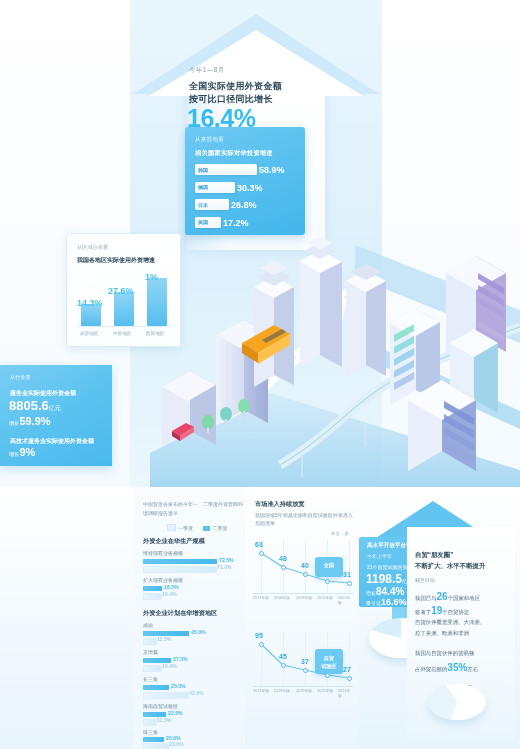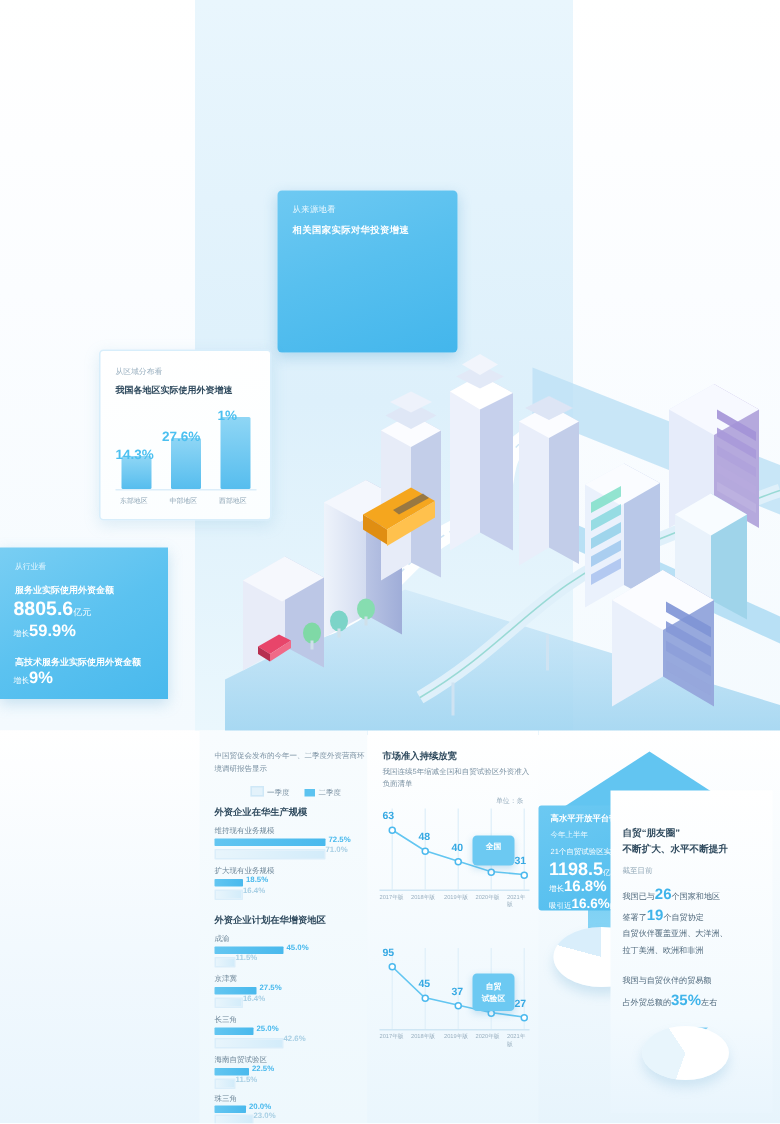--- a/index.html
+++ b/index.html
@@ -181,24 +181,58 @@
 </style>
 </head>
 <body>
 
 <div id="stage">
 
   <div class="bg-top"></div>
   <div class="bg-bottom"></div>
   <div class="col-pale"></div>
 
+  <div class="arrow-big">
+    <div class="shaft"></div>
+    <div class="arrow-sheen"></div>
+    <div class="head"></div>
+    <div class="head2"></div>
+    <div class="hdr">
+      <div class="eyebrow">今年1—8月</div>
+      <div class="l1">全国实际使用外资金额</div>
+      <div class="l2">按可比口径同比增长</div>
+      <div class="big">16.4%</div>
+    </div>
+  </div>
 
   <div class="card-country">
     <div class="t1">从来源地看</div>
     <div class="t2">相关国家实际对华投资增速</div>
+    <div class="cbars">
+      <div class="crow">
+        <div class="bar" style="width:62px"></div>
+        <div class="nm">韩国</div>
+        <div class="vl" style="left:64px">58.9%</div>
+      </div>
+      <div class="crow">
+        <div class="bar" style="width:40px"></div>
+        <div class="nm">德国</div>
+        <div class="vl" style="left:42px">30.3%</div>
+      </div>
+      <div class="crow">
+        <div class="bar" style="width:34px"></div>
+        <div class="nm">日本</div>
+        <div class="vl" style="left:36px">26.8%</div>
+      </div>
+      <div class="crow">
+        <div class="bar" style="width:26px"></div>
+        <div class="nm">美国</div>
+        <div class="vl" style="left:28px">17.2%</div>
+      </div>
+    </div>
   </div>
 
   <div class="card-region">
     <div class="t1">从区域分布看</div>
     <div class="t2">我国各地区实际使用外资增速</div>
     <div class="rchart">
       <div class="rbase"></div>
       <div class="rcol c1"></div>
       <div class="rcol c2"></div>
       <div class="rcol c3"></div>
@@ -466,21 +500,21 @@
     <div class="bcolC">
       <div class="arrow-up">
         <div class="ah"></div>
         <div class="as"></div>
       </div>
       <div class="acard">
         <div class="t1">高水平开放平台带动作用明显</div>
         <div class="t2">今年上半年</div>
         <div class="t3">21个自贸试验区实际使用外资</div>
         <div class="v1"><span>1198.5</span><i>亿元</i></div>
-        <div class="v2"><i>增长</i><span>16.8%</span></div>
+        <div class="v2"><i>增长</i><span>84.4%</span></div>
         <div class="v3"><i>吸引近</i><span>16.6%</span><i>的外资</i></div>
       </div>
       <div class="pie">
         <div class="edge"></div>
         <div class="disc"></div>
       </div>
     </div>
 
     <div class="rcard">
       <div class="h1">自贸“朋友圈”</div>

